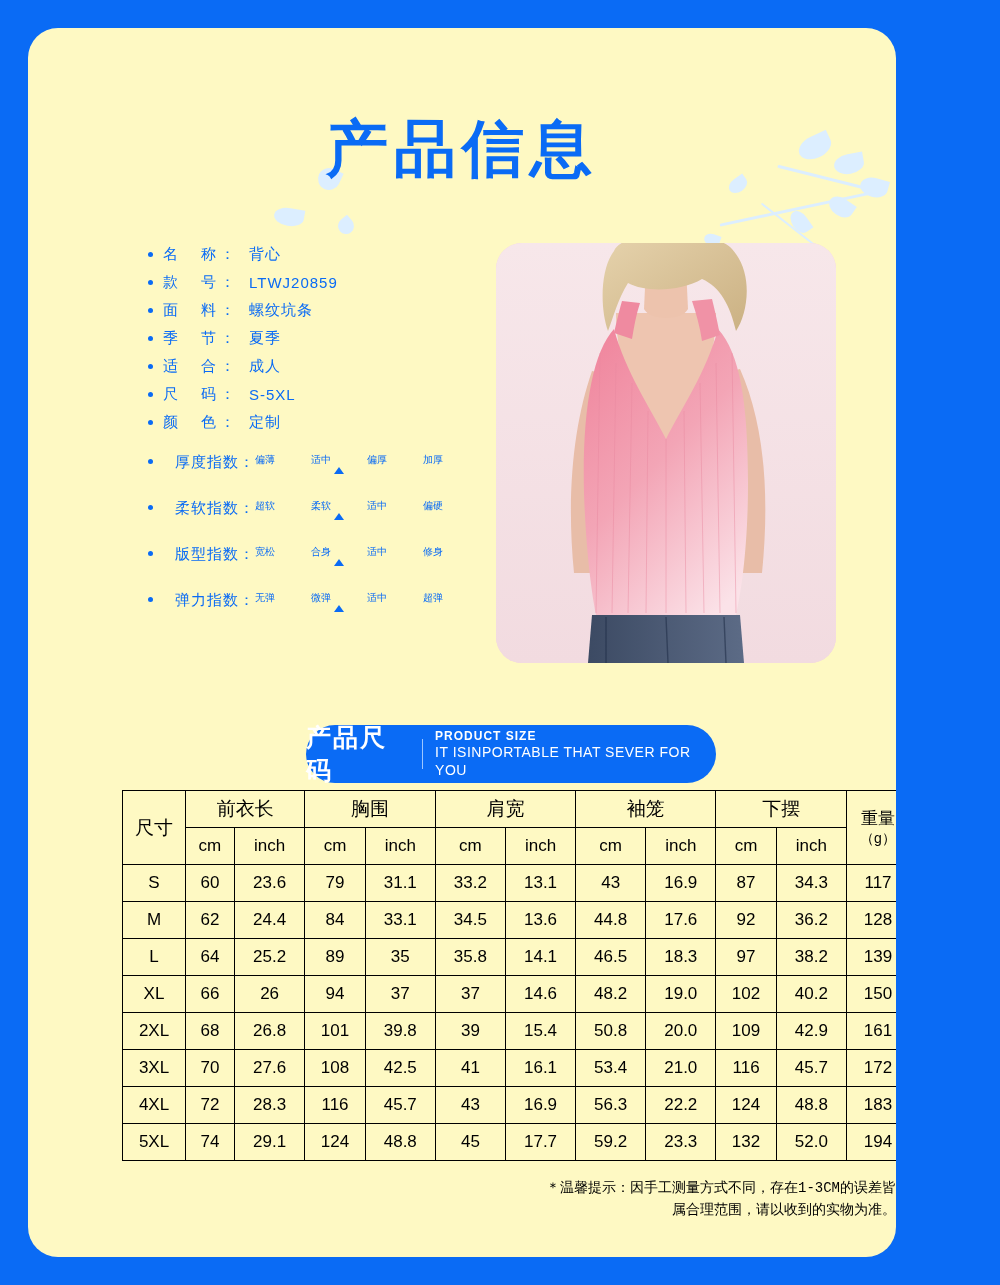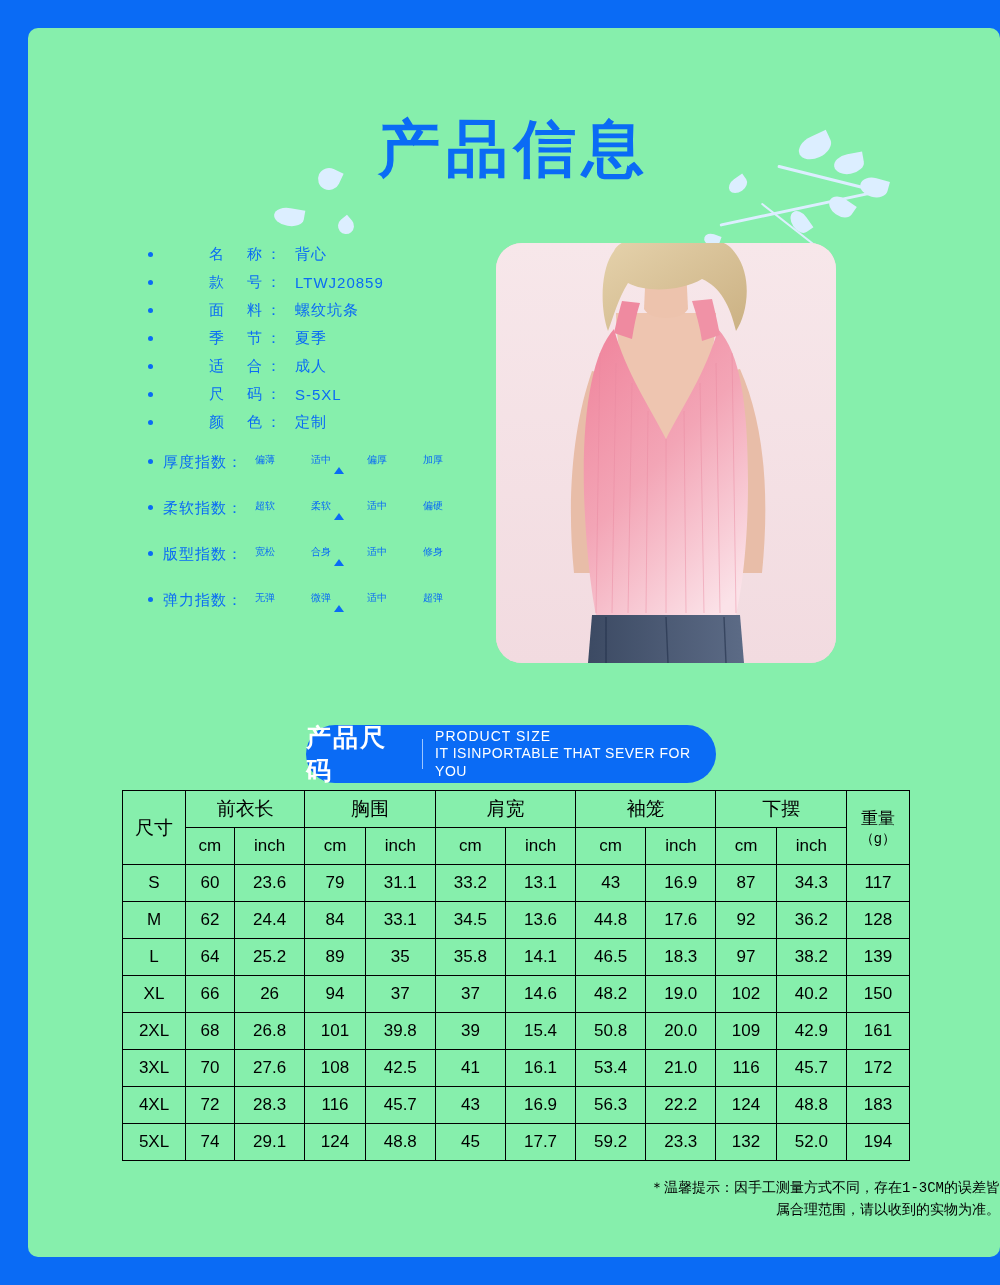--- a/index.html
+++ b/index.html
@@ -5,47 +5,47 @@
   html,body{margin:0;padding:0;}
   body{
     width:1000px;height:1285px;
     background:#0a6bf5;
     font-family:"Liberation Sans","DejaVu Sans",sans-serif;
     overflow:hidden;
   }
   .card{
     position:absolute;
     left:28px;top:28px;
-    width:972px;height:1229px;
-    background:#86efac;
-    border-radius:10px;
+    width:868px;height:1229px;
+    background:#fef9c3;
+    border-radius:30px;
     overflow:hidden;
   }
   
   .leaf{position:absolute;background:#dceeff;border-radius:50% 0 50% 50%;}
   .branch{position:absolute;background:#dceeff;}
   
   .title{
     position:absolute;left:0;top:90px;width:100%;
     text-align:center;
     font-size:62px;line-height:1;
     font-weight:bold;
     color:#0a6bf5;
     letter-spacing:6px;
     font-family:"DejaVu Sans","Liberation Sans",sans-serif;
   }
   
   .specs{position:absolute;left:120px;top:212px;width:330px;}
   .spec-row{display:flex;align-items:center;height:28px;color:#0a6bf5;font-size:15px;}
   .dot{width:5px;height:5px;border-radius:50%;background:#0a6bf5;margin-right:10px;flex:none;}
-  .spec-label{width:86px;letter-spacing:4px;flex:none;margin-left:46px;}
+  .spec-label{width:86px;letter-spacing:4px;flex:none;}
   .spec-value{letter-spacing:1px;}
   
   .indexes{position:absolute;left:120px;top:425px;width:360px;}
-  .idx-row{display:flex;align-items:flex-start;margin-bottom:27px;}
+  .idx-row{display:flex;align-items:flex-start;margin-bottom:27px;text-align:right;}
   .idx-name{color:#0a6bf5;font-size:15px;width:92px;flex:none;letter-spacing:1px;}
   .idx-scale{position:relative;width:188px;}
   .idx-opts{display:flex;justify-content:space-between;color:#0a6bf5;font-size:10px;}
   .idx-line{margin-top:7px;height:2px;background:#0a6bf5;width:100%;}
   .idx-mark{
     position:absolute;bottom:-7px;width:0;height:0;
     border-left:5px solid transparent;border-right:5px solid transparent;
     border-bottom:7px solid #0a6bf5;
   }
   
@@ -57,21 +57,21 @@
   .photo svg{display:block;}
   
   .banner{
     position:absolute;left:278px;top:697px;width:410px;height:58px;
     background:#0a6bf5;border-radius:29px;
     display:flex;align-items:center;justify-content:center;
   }
   .banner-cn{color:#fff;font-size:25px;font-weight:bold;letter-spacing:2px;}
   .banner-sep{width:1px;height:30px;background:#9cc6ff;margin:0 12px;}
   .banner-en{color:#fff;line-height:1.25;}
-  .banner-en .l1{font-size:14px;letter-spacing:1px;}
+  .banner-en .l1{font-size:12px;letter-spacing:1px;font-weight:bold;}
   .banner-en .l2{font-size:14px;letter-spacing:0.5px;}
   
   table.size{
     position:absolute;left:94px;top:762px;
     border-collapse:collapse;
     width:788px;
     font-family:Liberation Sans, sans-serif;
   }
   table.size td,table.size th{
     border:1px solid #000;

